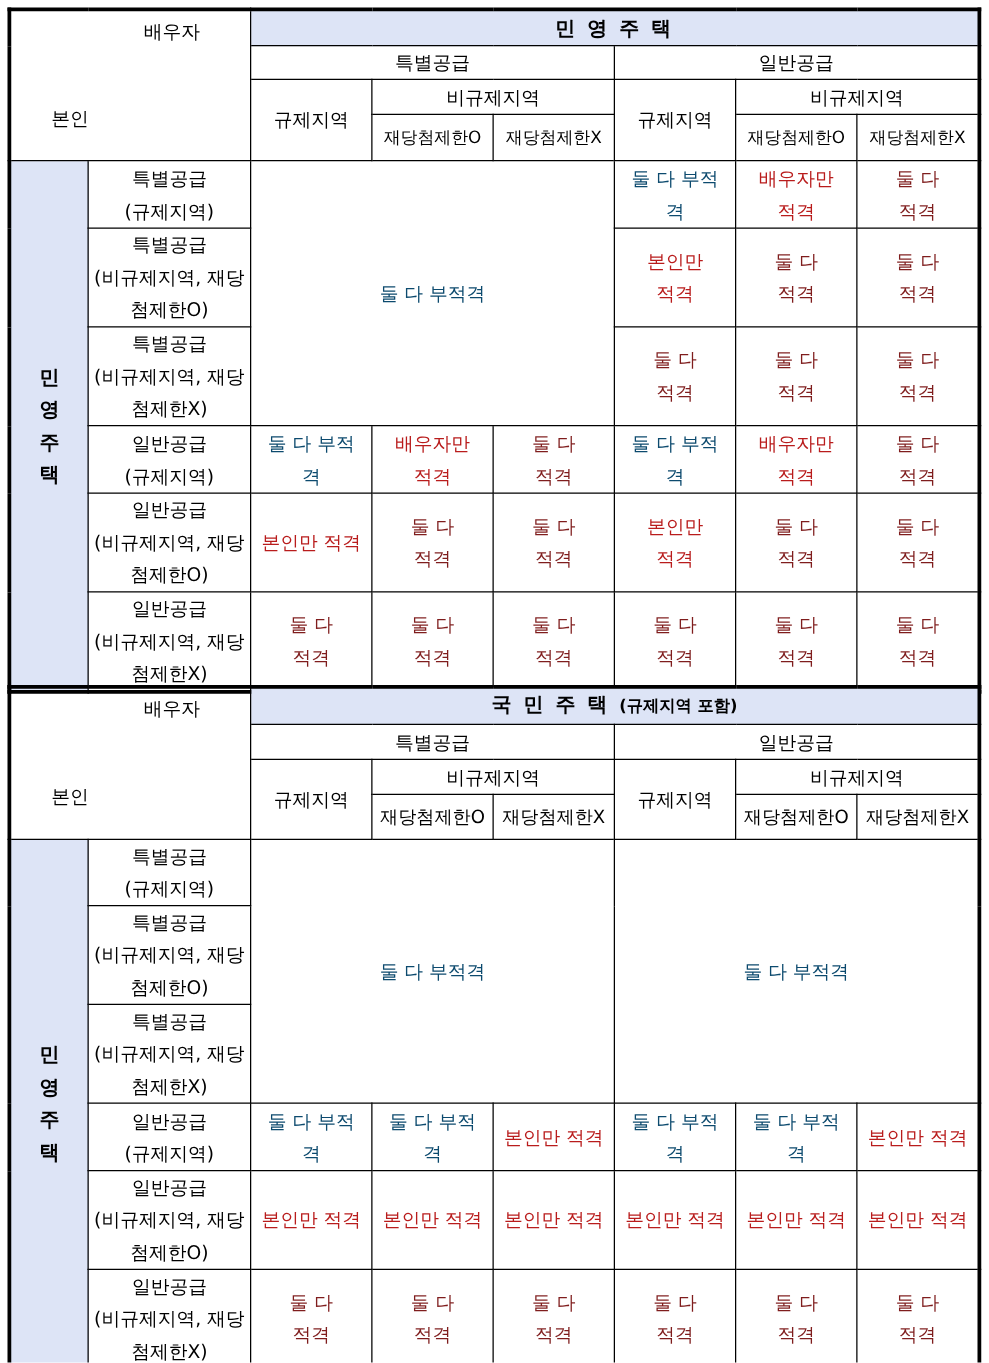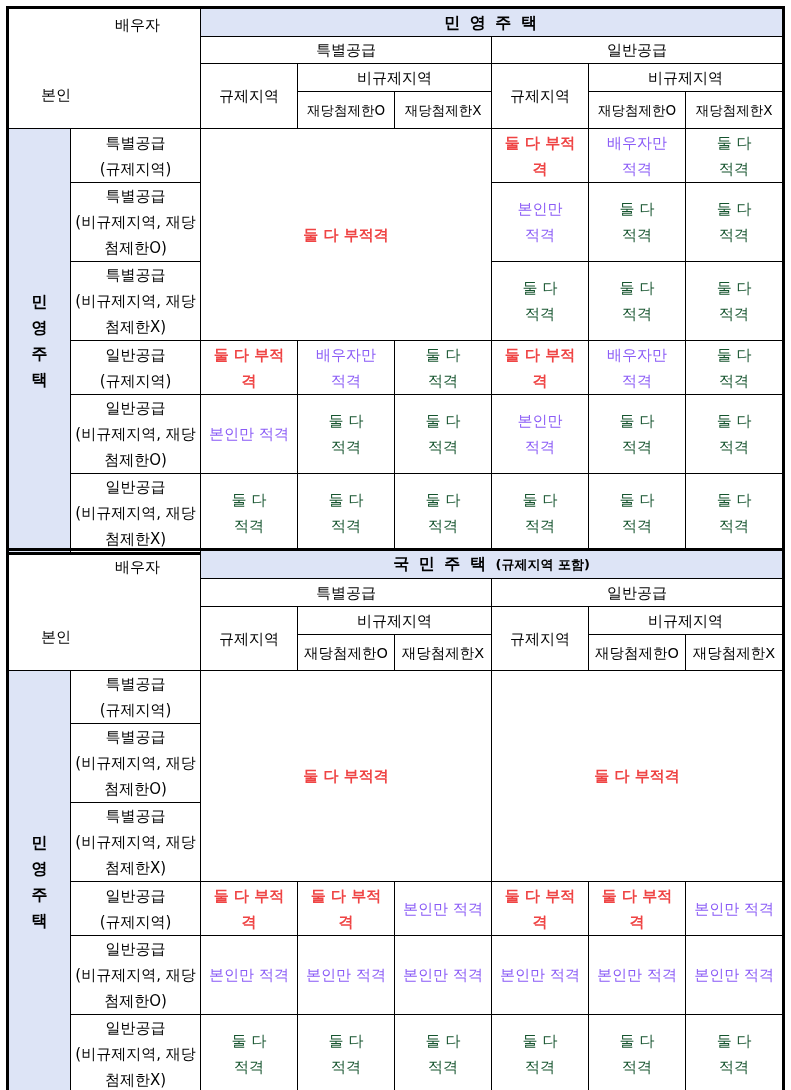--- a/index.html
+++ b/index.html
@@ -14,23 +14,23 @@
   .t1 { top: 6px; height: 535px; }
   .t2 { top: 548px; height: 534px; }
   .title { background: #dde4f6; font-weight: bold; font-size: 16px; letter-spacing: 2px; }
   .title .sub { font-size: 13px; letter-spacing: 0; font-weight: bold; }
   .side { background: #dde4f6; font-weight: bold; font-size: 16px; line-height: 38px; }
   .corner { position: relative; }
   .corner .spouse { position: absolute; left: 106px; top: 6px; line-height: 20px; }
   .corner .self { position: absolute; left: 32px; top: 76px; line-height: 20px; }
   .small { font-size: 13.5px; }
   .rowhdr { line-height: 25px; }
-  .red { color: #ef4444; font-weight: bold; }
-  .blue { color: #14532d; }
-  .black { color: #8b5cf6; }
+  .red { color: #0c4a6e; font-weight: normal; }
+  .blue { color: #7f1d1d; }
+  .black { color: #b91c1c; }
   .nowrap { white-space: nowrap; }
 </style>
 </head>
 <body>
 
 <table class="tbl t1">
   <colgroup>
     <col style="width:63px">
       <col style="width:130px">
     <col style="width:97px">

